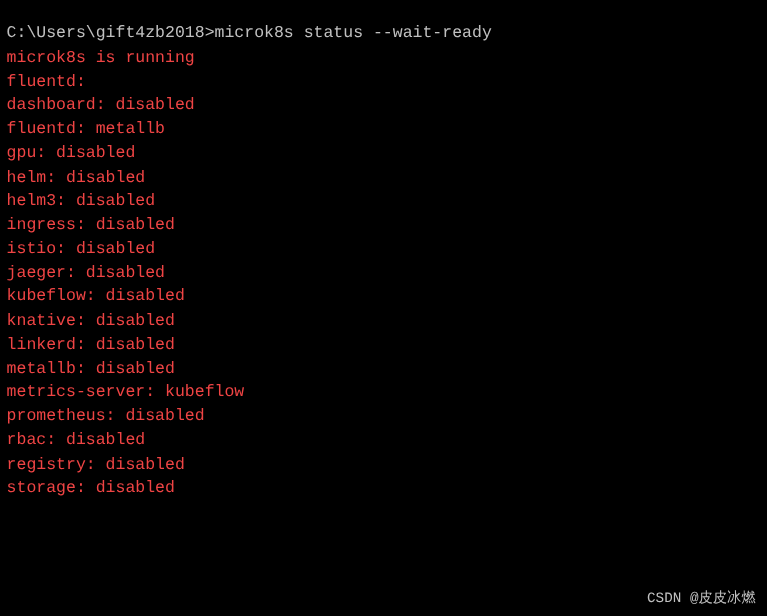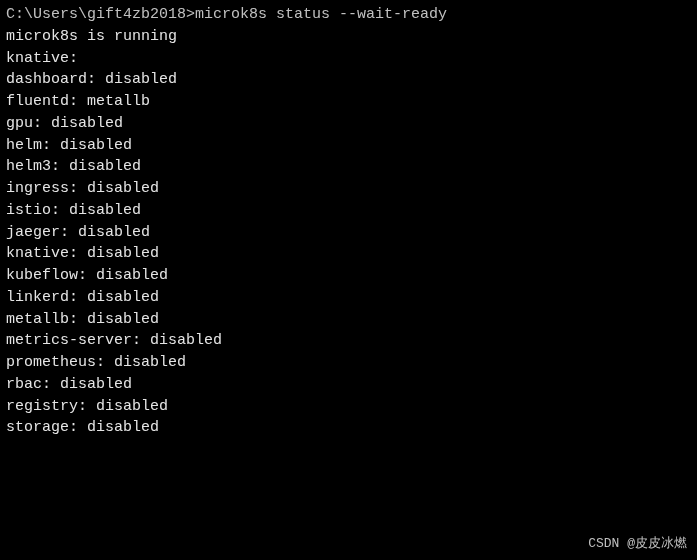--- a/index.html
+++ b/index.html
@@ -15,28 +15,28 @@
       font-family: 'Courier New', Courier, monospace;
       font-size: 15px;
       color: #c0c0c0;
       overflow: hidden;
     }
 
     .terminal {
       width: 697px;
       height: 560px;
       background-color: #000000;
-      padding: 4px 6px;
+      padding: 20px 6px;
       position: relative;
     }
 
     .line {
       line-height: 1.45;
       white-space: pre;
-      color: #e5e5e5;
+      color: #ef4444;
     }
 
     .line.prompt {
       color: #c0c0c0;
     }
 
     .watermark {
       position: absolute;
       bottom: 8px;
       right: 10px;
@@ -46,33 +46,33 @@
       text-align: center;
     }
   </style>
 </head>
 <body>
 
 <div class="terminal">
   <div id="lines-container">
       <div class="line prompt">C:\Users\gift4zb2018&gt;microk8s status --wait-ready</div>
       <div class="line">microk8s is running</div>
-      <div class="line">knative:</div>
+      <div class="line">fluentd:</div>
       <div class="line">dashboard: disabled</div>
       <div class="line">fluentd: metallb</div>
       <div class="line">gpu: disabled</div>
       <div class="line">helm: disabled</div>
       <div class="line">helm3: disabled</div>
       <div class="line">ingress: disabled</div>
       <div class="line">istio: disabled</div>
       <div class="line">jaeger: disabled</div>
+      <div class="line">kubeflow: disabled</div>
       <div class="line">knative: disabled</div>
-      <div class="line">kubeflow: disabled</div>
       <div class="line">linkerd: disabled</div>
       <div class="line">metallb: disabled</div>
-      <div class="line">metrics-server: disabled</div>
+      <div class="line">metrics-server: kubeflow</div>
       <div class="line">prometheus: disabled</div>
       <div class="line">rbac: disabled</div>
       <div class="line">registry: disabled</div>
       <div class="line">storage: disabled</div>
     </div>
   <div class="watermark">CSDN @皮皮冰燃</div>
 </div>
 
 </body></html>

